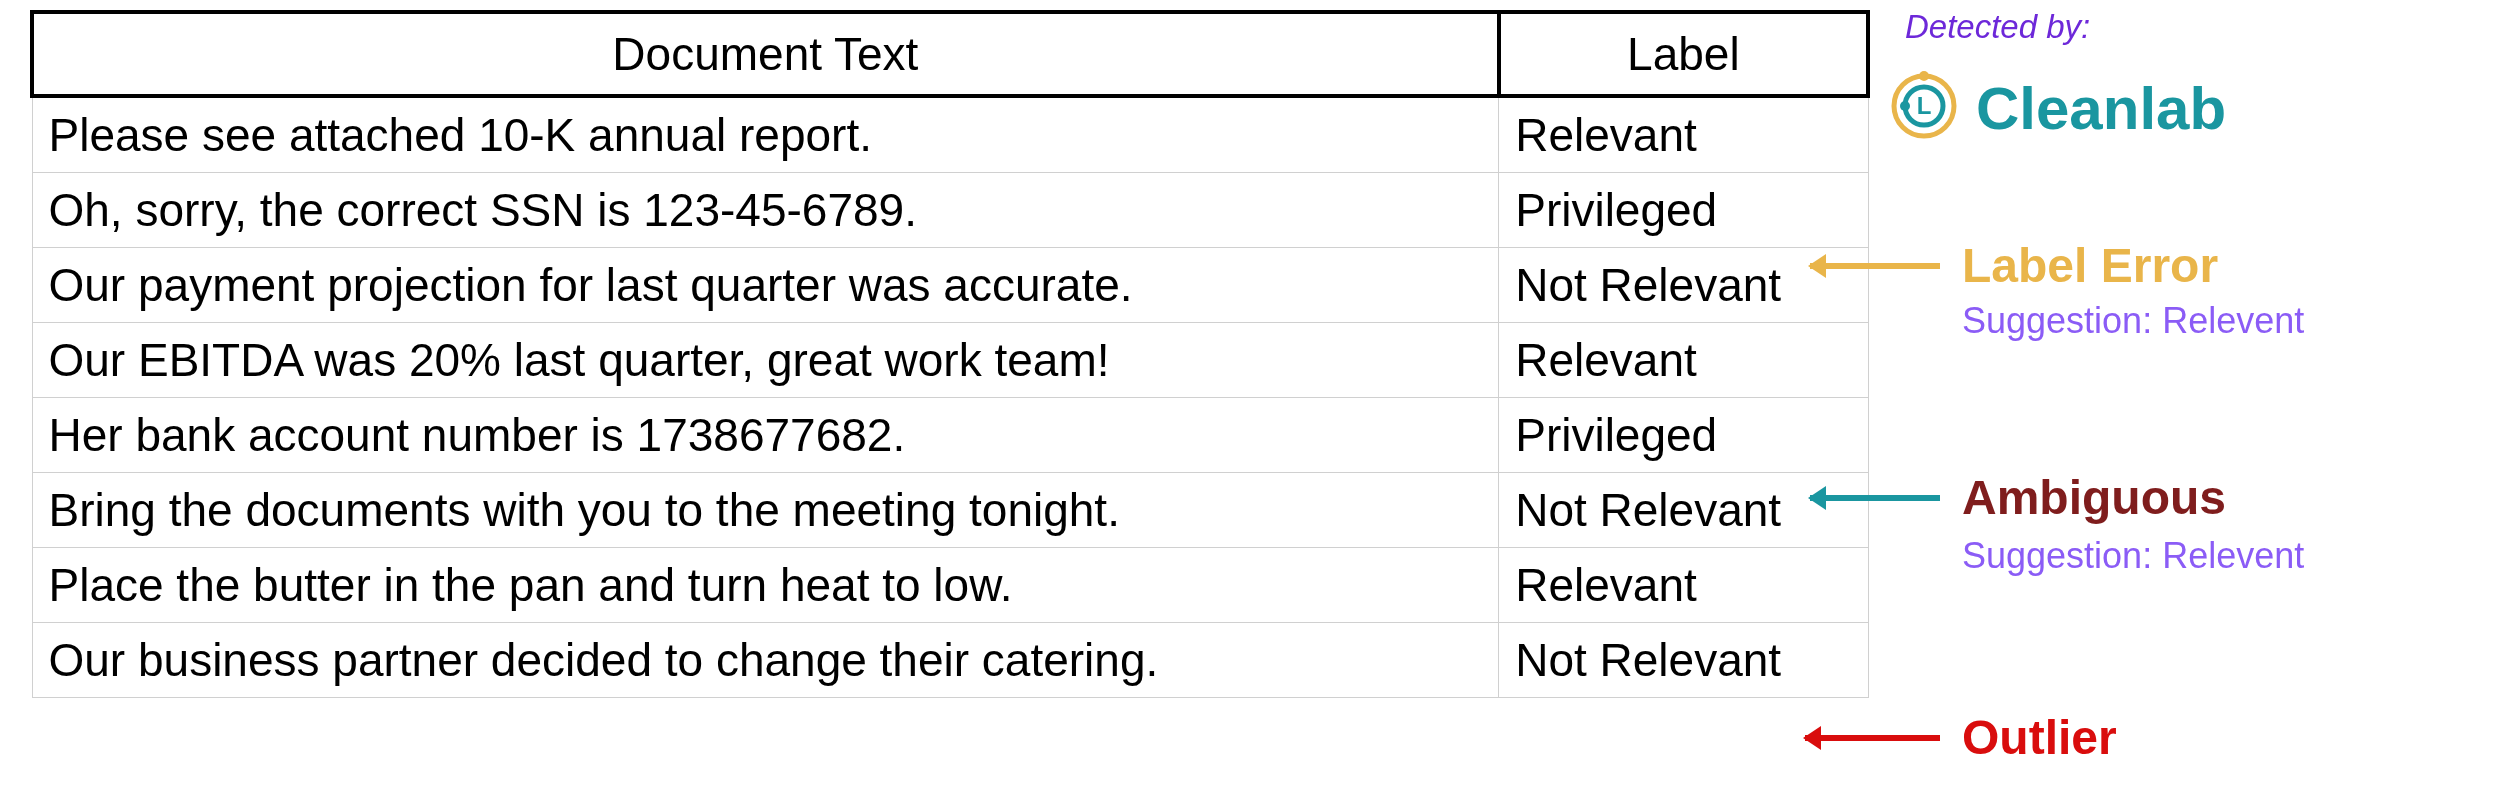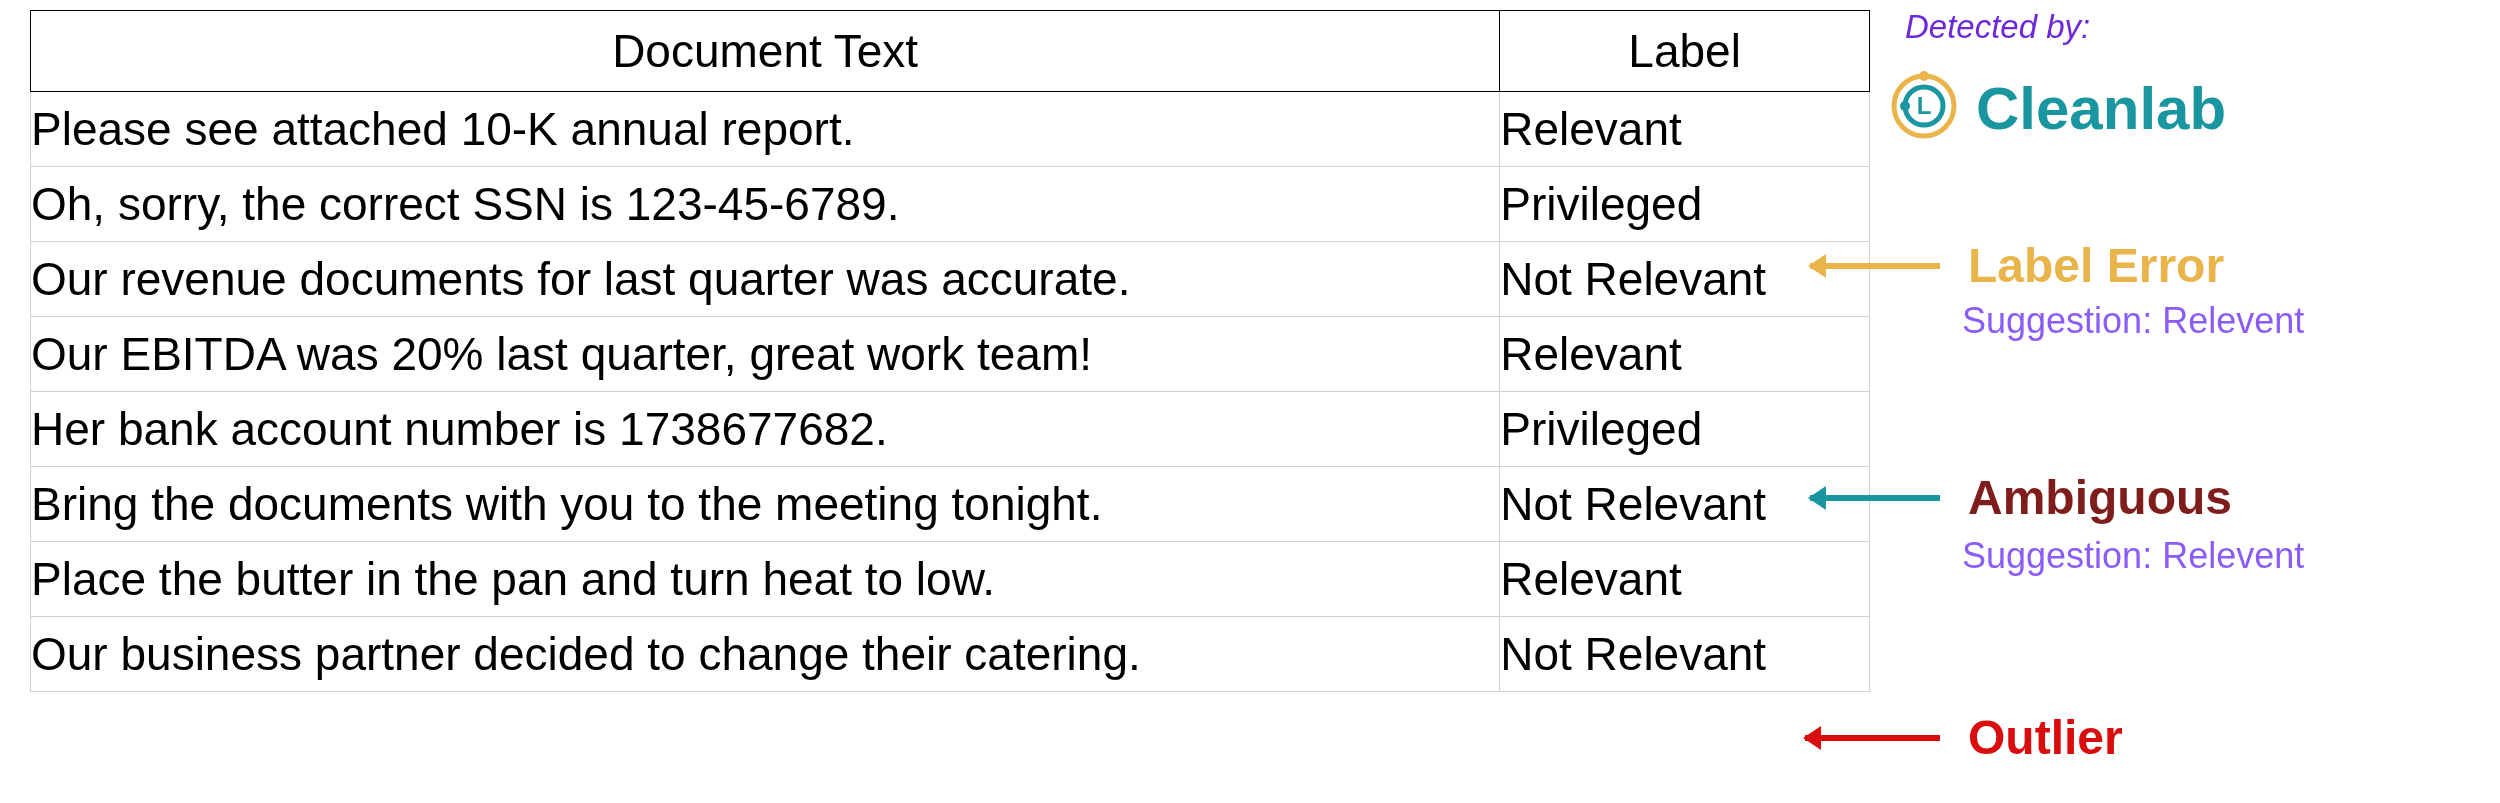--- a/index.html
+++ b/index.html
@@ -22,28 +22,28 @@
     }
     table {
       border-collapse: collapse;
       width: 1840px;
       background: #fff;
       font-size: 46px;
     }
     th {
       font-weight: 400;
       text-align: center;
-      border: 1px solid #000000;
+      border: 4px solid #000000;
       padding: 13px 16px;
       color: #000;
     }
     td {
       font-weight: 400;
       border: 1px solid #d0d0d0;
-      padding: 10px 0;
+      padding: 10px 16px;
       text-align: left;
       color: #000;
       white-space: nowrap;
     }
     th:first-child, td:first-child { width: 1470px; }
     th:last-child, td:last-child { width: 370px; }
 
     .side {
       flex: 1;
       position: relative;
@@ -85,21 +85,21 @@
       left: -2px;
       top: 50%;
       transform: translateY(-50%);
       width: 0; height: 0;
       border-top: 12px solid transparent;
       border-bottom: 12px solid transparent;
     }
     .ann-label {
       font-size: 48px;
       font-weight: 700;
-      margin-left: 28px;
+      margin-left: 22px;
       white-space: nowrap;
     }
     .suggestion {
       position: absolute;
       font-size: 36px;
       color: #8b5cf6;
       white-space: nowrap;
     }
     
     .ann1 { top: 238px; left: -70px; }
@@ -134,21 +134,21 @@
       <tbody>
         <tr>
             <td>Please see attached 10-K annual report.</td>
             <td>Relevant</td>
           </tr>
         <tr>
             <td>Oh, sorry, the correct SSN is 123-45-6789.</td>
             <td>Privileged</td>
           </tr>
         <tr>
-            <td>Our revenue documents for last quarter was accurate.</td>
+            <td>Our payment projection for last quarter was accurate.</td>
             <td>Not Relevant</td>
           </tr>
         <tr>
             <td>Our EBITDA was 20% last quarter, great work team!</td>
             <td>Relevant</td>
           </tr>
         <tr>
             <td>Her bank account number is 1738677682.</td>
             <td>Privileged</td>
           </tr>

